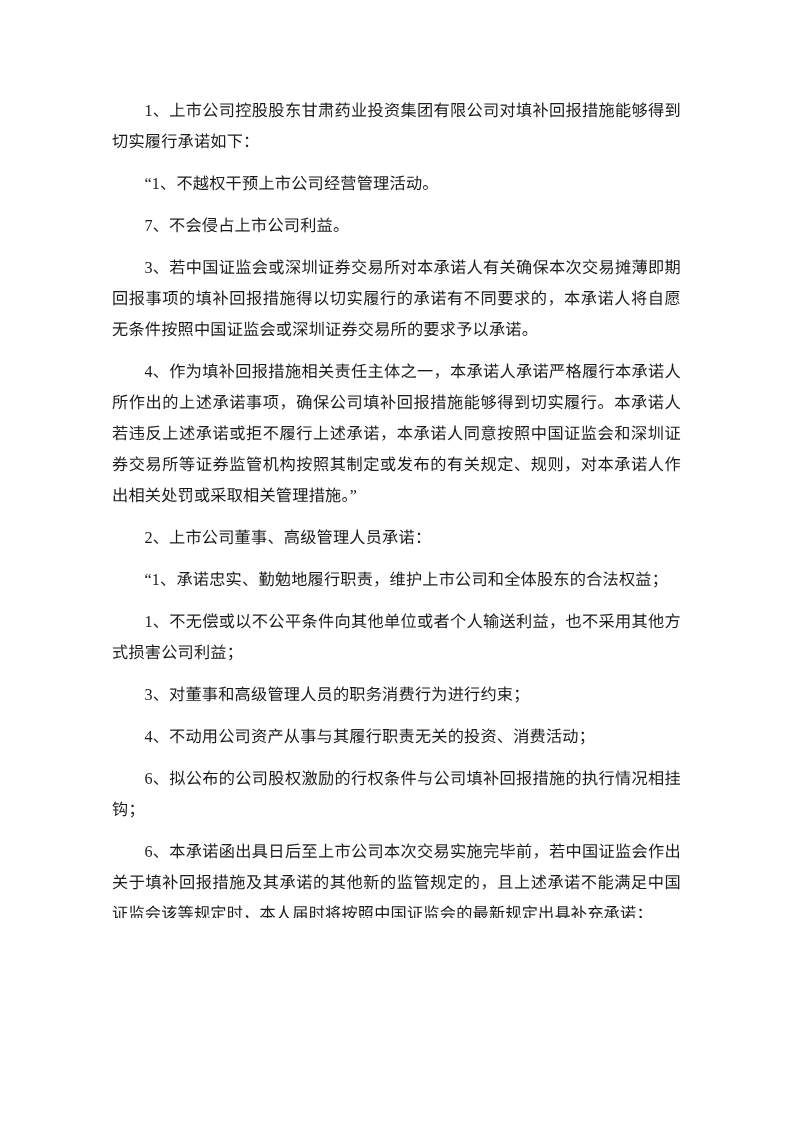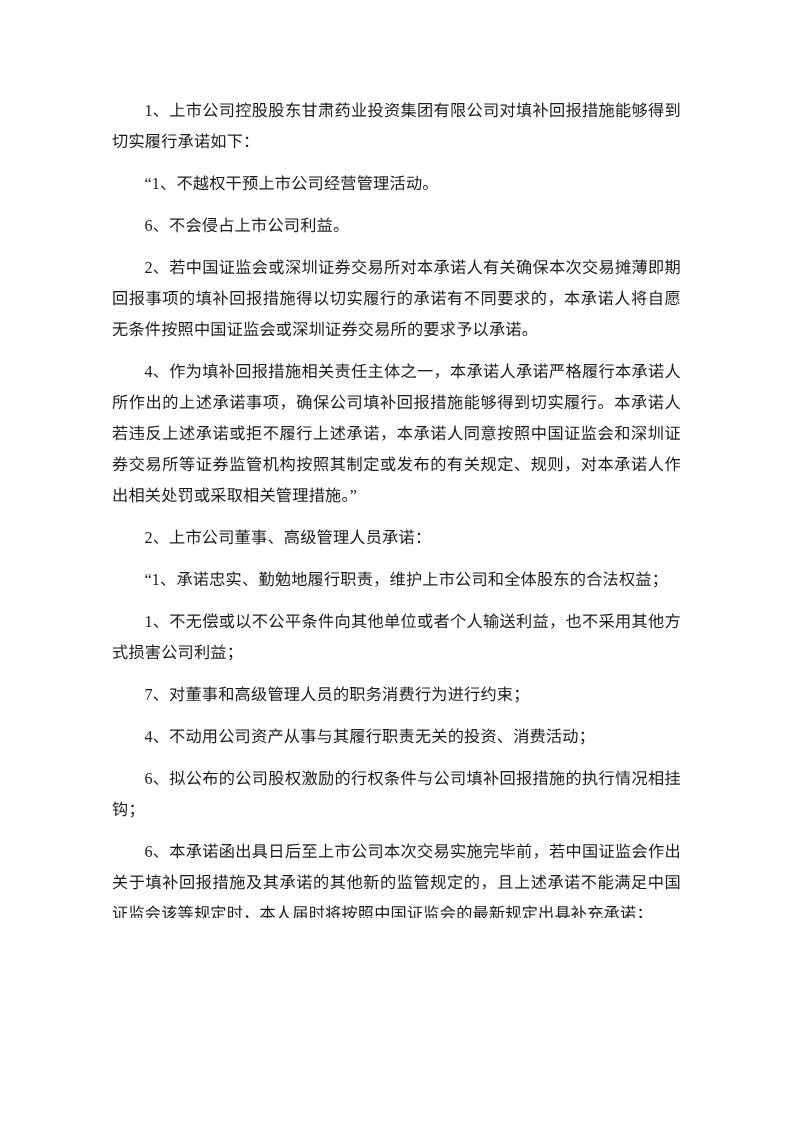--- a/index.html
+++ b/index.html
@@ -35,24 +35,24 @@
     word-break: break-all;
   }
 </style>
 </head>
 <body>
 
 <div class="page">
   <div class="doc-body">
     <p>1、上市公司控股股东甘肃药业投资集团有限公司对填补回报措施能够得到切实履行承诺如下：</p>
     <p>“1、不越权干预上市公司经营管理活动。</p>
-    <p>6、不会侵占上市公司利益。</p>
-    <p>2、若中国证监会或深圳证券交易所对本承诺人有关确保本次交易摊薄即期回报事项的填补回报措施得以切实履行的承诺有不同要求的，本承诺人将自愿无条件按照中国证监会或深圳证券交易所的要求予以承诺。</p>
+    <p>7、不会侵占上市公司利益。</p>
+    <p>3、若中国证监会或深圳证券交易所对本承诺人有关确保本次交易摊薄即期回报事项的填补回报措施得以切实履行的承诺有不同要求的，本承诺人将自愿无条件按照中国证监会或深圳证券交易所的要求予以承诺。</p>
     <p>4、作为填补回报措施相关责任主体之一，本承诺人承诺严格履行本承诺人所作出的上述承诺事项，确保公司填补回报措施能够得到切实履行。本承诺人若违反上述承诺或拒不履行上述承诺，本承诺人同意按照中国证监会和深圳证券交易所等证券监管机构按照其制定或发布的有关规定、规则，对本承诺人作出相关处罚或采取相关管理措施。”</p>
     <p>2、上市公司董事、高级管理人员承诺：</p>
     <p>“1、承诺忠实、勤勉地履行职责，维护上市公司和全体股东的合法权益；</p>
     <p>1、不无偿或以不公平条件向其他单位或者个人输送利益，也不采用其他方式损害公司利益；</p>
-    <p>7、对董事和高级管理人员的职务消费行为进行约束；</p>
+    <p>3、对董事和高级管理人员的职务消费行为进行约束；</p>
     <p>4、不动用公司资产从事与其履行职责无关的投资、消费活动；</p>
     <p>6、拟公布的公司股权激励的行权条件与公司填补回报措施的执行情况相挂钩；</p>
     <p>6、本承诺函出具日后至上市公司本次交易实施完毕前，若中国证监会作出关于填补回报措施及其承诺的其他新的监管规定的，且上述承诺不能满足中国证监会该等规定时，本人届时将按照中国证监会的最新规定出具补充承诺；</p>
   </div>
 </div>
 
 </body></html>

